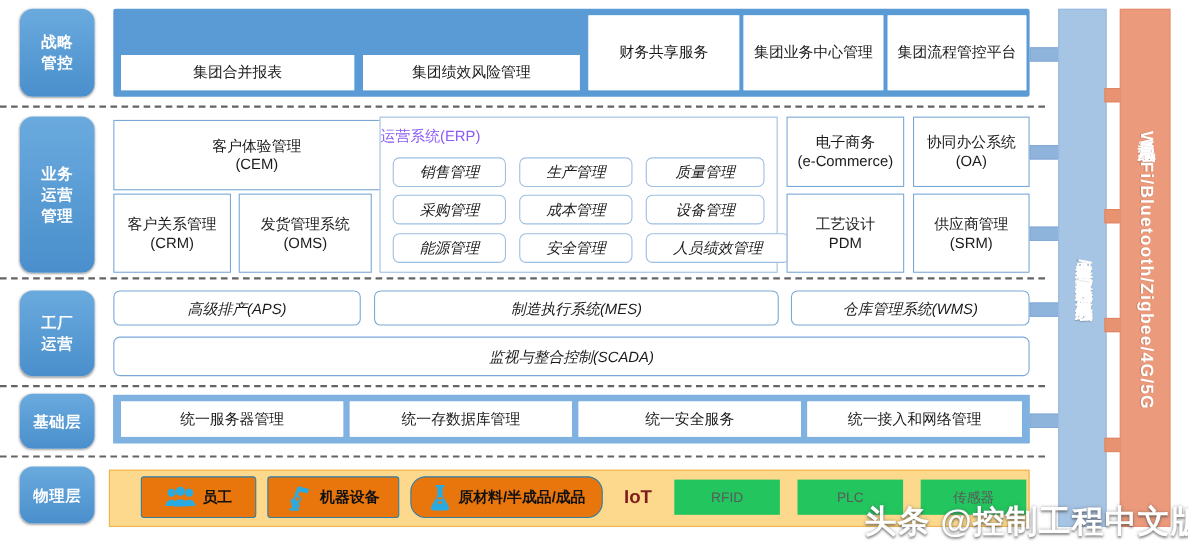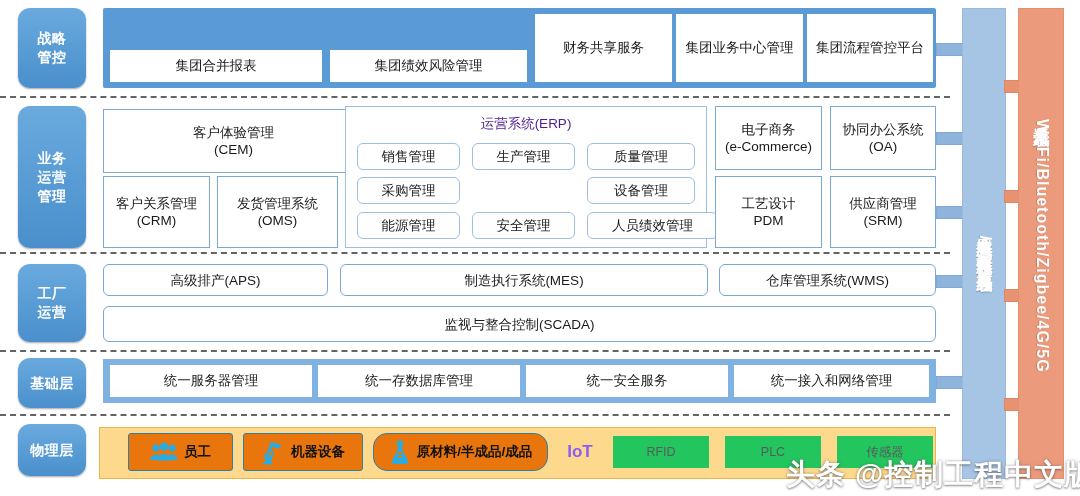--- a/index.html
+++ b/index.html
@@ -35,29 +35,29 @@
     display:flex;align-items:center;justify-content:center;text-align:center;
     font-size:13.5px;color:#1a1a1a;box-sizing:border-box;
   }
 
   
   .cell-o{
     position:absolute;background:#ffffff;border:1px solid #7aa9d8;
     display:flex;align-items:center;justify-content:center;text-align:center;
     font-size:13.5px;color:#1a1a1a;box-sizing:border-box;line-height:17px;
   }
-  .cell-o.rounded{border-radius:6px;}
+  .cell-o.rounded{border-radius:6px;font-style:italic;}
   .cell-o.soft{border-color:#9dbfe4;}
 
   .erp-wrap{
     position:absolute;background:#ffffff;border:1px solid #9dbfe4;
     box-sizing:border-box;
   }
   .erp-title{
-    position:absolute;width:100%;text-align:center;font-size:13.5px;color:#4c1d95;
+    position:absolute;width:100%;text-align:left;font-size:13.5px;color:#8b5cf6;
   }
 
   
   .box-base{
     position:absolute;background:#7fb2e0;border:1px solid #7fb2e0;box-sizing:border-box;
   }
 
   
   .box-phys{
     position:absolute;background:#fcd98c;border:1px solid #f0b34a;box-sizing:border-box;
@@ -67,21 +67,21 @@
     display:flex;align-items:center;justify-content:center;gap:6px;
     font-size:13.5px;font-weight:bold;color:#111111;box-sizing:border-box;
   }
   .chip-plain{
     position:absolute;background:#22c55e;border:none;
     display:flex;align-items:center;justify-content:center;
     font-size:12.5px;color:#5a5a5a;box-sizing:border-box;
   }
   .iot-text{
     position:absolute;display:flex;align-items:center;justify-content:center;
-    font-size:17px;font-weight:bold;color:#8b5cf6;
+    font-size:17px;font-weight:bold;color:#7f1d1d;
   }
   .ico{display:inline-flex;align-items:center;justify-content:center;}
 
   
   .bus{
     position:absolute;box-sizing:border-box;
     display:flex;align-items:center;justify-content:center;
   }
   .bus-blue{background:#a6c4e4;border:1px solid #9ab9dd;}
   .bus-orange{background:#ec9a7c;border:1px solid #e58e6e;}
@@ -168,20 +168,21 @@
     <div>(OMS)</div>
   </div>
 
   <div class="erp-wrap" style="left:345px;top:106px;width:362px;height:142px;">
     <div class="erp-title" style="top:8px;">运营系统(ERP)</div>
   </div>
   <div class="cell-o rounded soft" style="left:357px;top:143px;width:103px;height:27px;">销售管理</div>
   <div class="cell-o rounded soft" style="left:472px;top:143px;width:103px;height:27px;">生产管理</div>
   <div class="cell-o rounded soft" style="left:587px;top:143px;width:108px;height:27px;">质量管理</div>
   <div class="cell-o rounded soft" style="left:357px;top:177px;width:103px;height:27px;">采购管理</div>
+  <div class="cell-o rounded soft" style="left:472px;top:177px;width:103px;height:27px;">成本管理</div>
   <div class="cell-o rounded soft" style="left:587px;top:177px;width:108px;height:27px;">设备管理</div>
   <div class="cell-o rounded soft" style="left:357px;top:212px;width:103px;height:27px;">能源管理</div>
   <div class="cell-o rounded soft" style="left:472px;top:212px;width:103px;height:27px;">安全管理</div>
   <div class="cell-o rounded soft" style="left:587px;top:212px;width:131px;height:27px;">人员绩效管理</div>
 
   <div class="cell-o" style="left:715px;top:106px;width:107px;height:64px;flex-direction:column;">
     <div>电子商务</div>
     <div>(e-Commerce)</div>
   </div>
   <div class="cell-o" style="left:830px;top:106px;width:106px;height:64px;flex-direction:column;">

